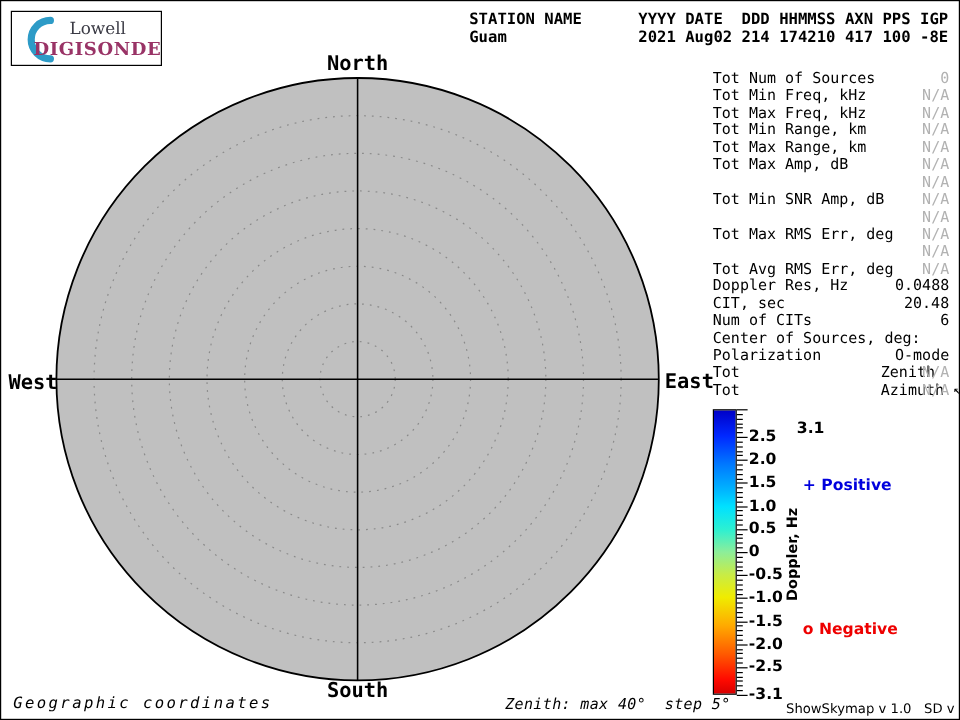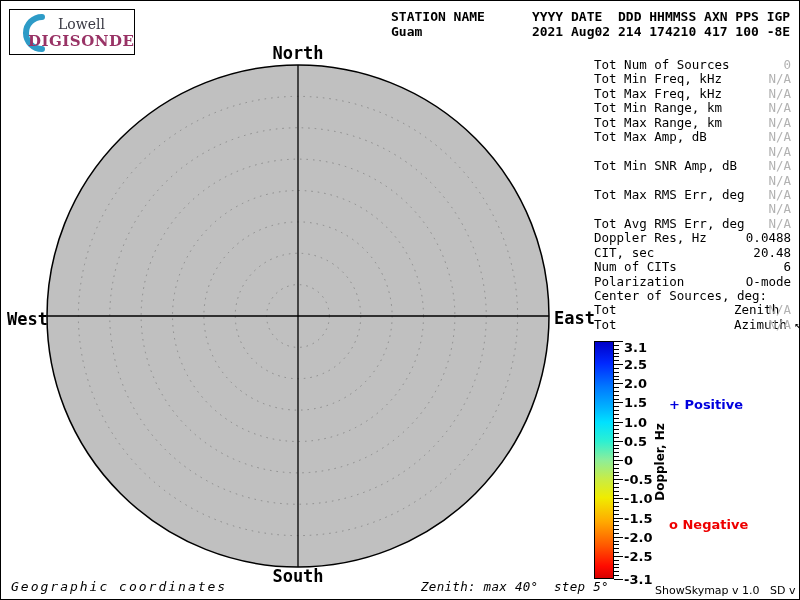--- a/index.html
+++ b/index.html
@@ -94,30 +94,30 @@
       <div class="info-row"><span class="info-label">Tot Max Amp, dB</span><span class="info-value muted">N/A</span></div>
       <div class="info-row"><span class="info-value muted">N/A</span></div>
       <div class="info-row"><span class="info-label">Tot Min SNR Amp, dB</span><span class="info-value muted">N/A</span></div>
       <div class="info-row"><span class="info-value muted">N/A</span></div>
       <div class="info-row"><span class="info-label">Tot Max RMS Err, deg</span><span class="info-value muted">N/A</span></div>
       <div class="info-row"><span class="info-value muted">N/A</span></div>
       <div class="info-row"><span class="info-label">Tot Avg RMS Err, deg</span><span class="info-value muted">N/A</span></div>
       <div class="info-row"><span class="info-label">Doppler Res, Hz</span><span class="info-value">0.0488</span></div>
       <div class="info-row"><span class="info-label">CIT, sec</span><span class="info-value">20.48</span></div>
       <div class="info-row"><span class="info-label">Num of CITs</span><span class="info-value">6</span></div>
+      <div class="info-row"><span class="info-label">Center of Sources, deg:</span><span class="info-value"></span></div>
       <div class="info-row"><span class="info-label">Polarization</span><span class="info-value">O-mode</span></div>
-      <div class="info-row"><span class="info-label">Center of Sources, deg:</span><span class="info-value"></span></div>
       <div class="info-row"><span class="info-label">Tot</span><span class="info-mid">Zenith</span><span class="info-value muted">N/A</span></div>
       <div class="info-row"><span class="info-label">Tot</span><span class="info-mid">Azimuth ↖</span><span class="info-value muted">N/A</span></div>
     </div>
 
   <div id="colorbar" style="background: linear-gradient(rgb(0, 0, 200) 0%, rgb(0, 40, 255) 9%, rgb(0, 120, 255) 19%, rgb(0, 180, 255) 28%, rgb(0, 225, 255) 34%, rgb(44, 240, 210) 42%, rgb(140, 238, 154) 50%, rgb(200, 236, 70) 58%, rgb(240, 236, 0) 66%, rgb(255, 170, 0) 76%, rgb(255, 90, 0) 86%, rgb(255, 10, 0) 95%, rgb(216, 0, 0) 100%);"></div>
   <div id="colorbar-ticks">
       <div class="cb-tick" style="top: 0px; width: 9px;"></div>
-      <div class="cb-label" style="top: 6px;">3.1</div>
+      <div class="cb-label" style="top: 16px; margin-left: 40px;">3.1</div>
       <div class="cb-tick" style="top: 3.83871px; width: 5px;"></div>
       <div class="cb-tick" style="top: 7.67742px; width: 5px;"></div>
       <div class="cb-tick" style="top: 11.5161px; width: 5px;"></div>
       <div class="cb-tick" style="top: 15.3548px; width: 5px;"></div>
       <div class="cb-tick" style="top: 19.1935px; width: 5px;"></div>
       <div class="cb-tick" style="top: 23.0323px; width: 9px;"></div>
       <div class="cb-label" style="top: 23.0323px;">2.5</div>
       <div class="cb-tick" style="top: 26.871px; width: 5px;"></div>
       <div class="cb-tick" style="top: 30.7097px; width: 5px;"></div>
       <div class="cb-tick" style="top: 34.5484px; width: 5px;"></div>

